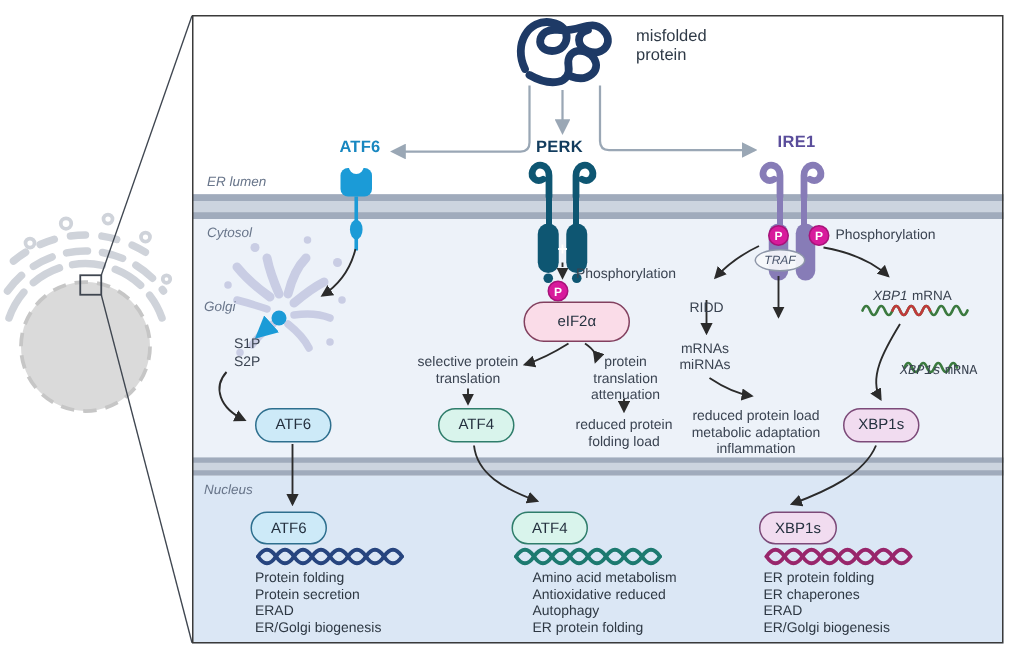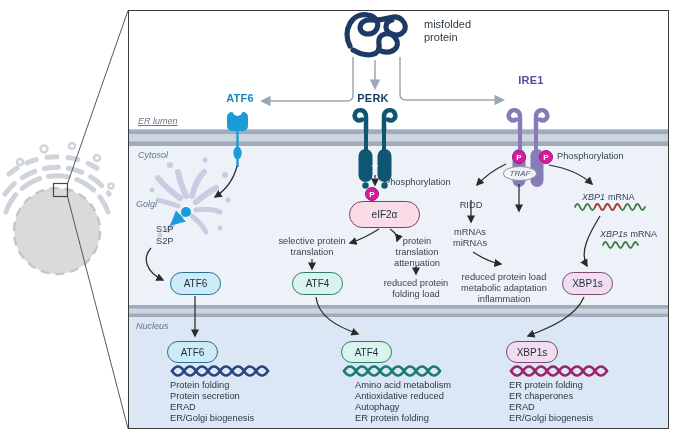--- a/index.html
+++ b/index.html
@@ -187,28 +187,28 @@
       <path d="M 344 371 q 6 9 12 0 q 6 -9 12 0 q 6 9 12 0 q 6 -9 12 0 q 6 9 12 0 q 6 -9 12 0 q 6 9 12 0 q 6 -9 12 0"></path>
     </g>
     <g fill="none" stroke="#98266b" stroke-width="2.6" stroke-linecap="round">
       <path d="M 511 371 q 6 -9 12 0 q 6 9 12 0 q 6 -9 12 0 q 6 9 12 0 q 6 -9 12 0 q 6 9 12 0 q 6 -9 12 0 q 6 9 12 0"></path>
       <path d="M 511 371 q 6 9 12 0 q 6 -9 12 0 q 6 9 12 0 q 6 -9 12 0 q 6 9 12 0 q 6 -9 12 0 q 6 9 12 0 q 6 -9 12 0"></path>
     </g>
   </svg>
 
   <div class="lbl" style="left:424px;top:18px;width:64px;font-size:11px;line-height:13px;color:#2f3a47;">misfolded protein</div>
 
-  <div class="lbl comp" style="left:138px;top:116px;text-decoration:underline;">ER lumen</div>
+  <div class="lbl comp" style="left:138px;top:116px;">ER lumen</div>
   <div class="lbl comp" style="left:138px;top:150px;">Cytosol</div>
   <div class="lbl comp" style="left:136px;top:199px;">Golgi</div>
   <div class="lbl comp" style="left:136px;top:321px;">Nucleus</div>
 
   <div class="lbl sensor tc" style="left:215px;top:93px;width:50px;color:#1887c0;">ATF6</div>
   <div class="lbl sensor tc" style="left:348px;top:93px;width:50px;color:#123c5e;">PERK</div>
-  <div class="lbl sensor tc" style="left:506px;top:75px;width:50px;color:#5a4d9b;">IRE1</div>
+  <div class="lbl sensor tc" style="left:506px;top:90px;width:50px;color:#5a4d9b;">IRE1</div>
 
   <div class="lbl" style="left:156px;top:224px;">S1P</div>
   <div class="lbl" style="left:156px;top:236px;">S2P</div>
   <div class="box atf6" style="left:170px;top:272px;width:51px;height:23px;">ATF6</div>
   <div class="box atf6" style="left:167px;top:341px;width:51px;height:22px;">ATF6</div>
   <div class="genes" style="left:170px;top:380px;width:125px;">
     <div>Protein folding</div>
     <div>Protein secretion</div>
     <div>ERAD</div>
     <div>ER/Golgi biogenesis</div>
@@ -232,21 +232,21 @@
   <div class="pbadge" style="left:512px;top:150px;">P</div>
   <div class="pbadge" style="left:539px;top:150px;">P</div>
   <div class="lbl" style="left:557px;top:151px;">Phosphorylation</div>
   <div class="traf" style="left:503px;top:166px;">TRAF</div>
   <div class="lbl tc" style="left:451px;top:200px;width:40px;">RIDD</div>
   <div class="lbl tc" style="left:447px;top:227px;width:46px;">mRNAs miRNAs</div>
   <div class="lbl tc" style="left:455px;top:272px;width:98px;">reduced protein load metabolic adaptation inflammation</div>
   <div class="mrna-lbl" style="left:582px;top:192px;">
     <span class="gene">XBP1</span><span class="word">mRNA</span>
   </div>
-  <div class="mrna-lbl" style="left:600px;top:229px;">
+  <div class="mrna-lbl" style="left:600px;top:242px;font-family:Liberation Mono, monospace;">
     <span class="gene">XBP1s</span><span class="word">mRNA</span>
   </div>
   <div class="box xbp1s" style="left:562px;top:272px;width:51px;height:23px;">XBP1s</div>
   <div class="box xbp1s" style="left:506px;top:341px;width:52px;height:22px;">XBP1s</div>
   <div class="genes" style="left:509px;top:380px;width:130px;">
     <div>ER protein folding</div>
     <div>ER chaperones</div>
     <div>ERAD</div>
     <div>ER/Golgi biogenesis</div>
   </div>

